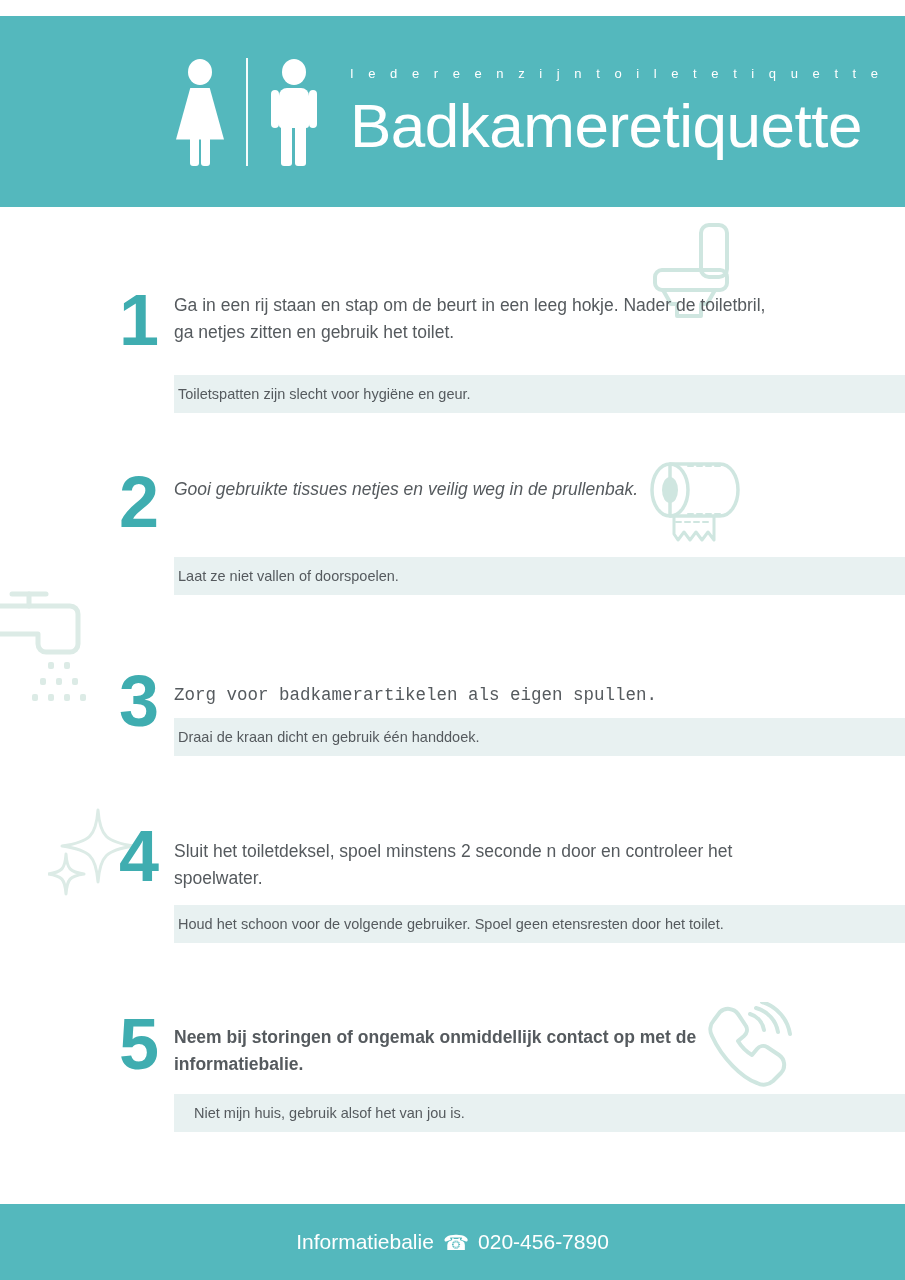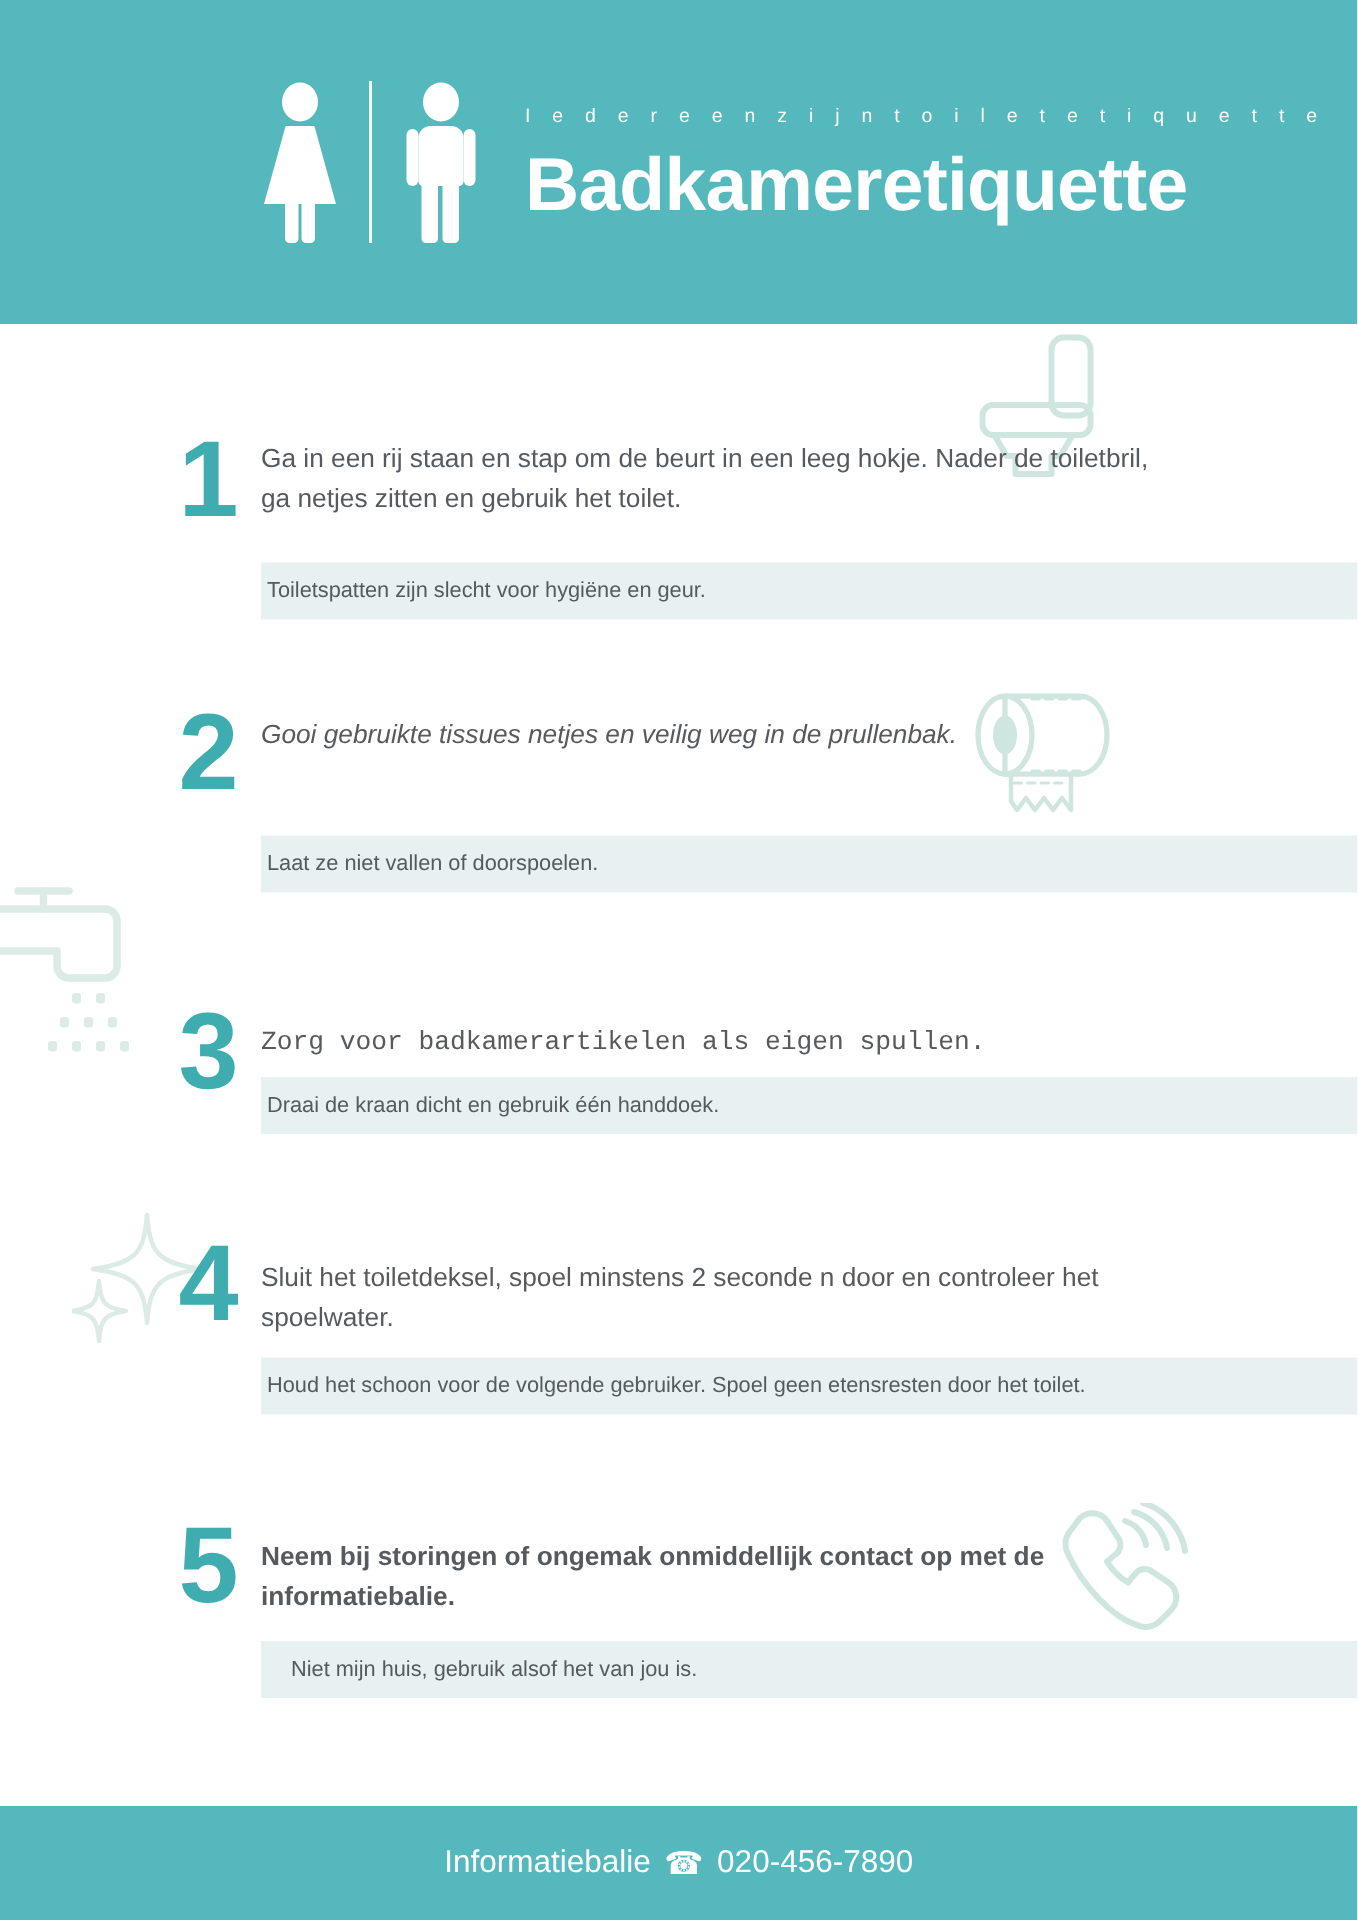--- a/index.html
+++ b/index.html
@@ -10,22 +10,22 @@
     overflow:hidden;
   }
   .poster {
     position:relative;
     width:905px; height:1280px;
     background:#ffffff;
   }
 
   
   .header {
-    position:absolute; left:0; top:0;
-    width:905px; height:216px;
+    position:absolute; left:0; top:16px;
+    width:905px; height:191px;
     background:#54b8bd;
     display:flex; align-items:center;
   }
   .header-inner {
     display:flex; align-items:center;
     margin-left:172px;
   }
   .restroom-icons {
     display:flex; align-items:center;
     height:110px;
@@ -76,22 +76,22 @@
   .eyebrow {
     color:#ffffff;
     font-size:13px;
     letter-spacing:5.5px;
     font-weight:400;
     margin-bottom:14px;
     white-space:nowrap;
   }
   .title {
     color:#ffffff;
-    font-size:50px;
-    font-weight:700;
+    font-size:62px;
+    font-weight:400;
     letter-spacing:-0.5px;
     line-height:1;
     white-space:nowrap;
   }
 
   
   .steps { position:absolute; left:0; top:200px; width:905px; }
   .step { position:relative; }
   .num {
     position:absolute;

